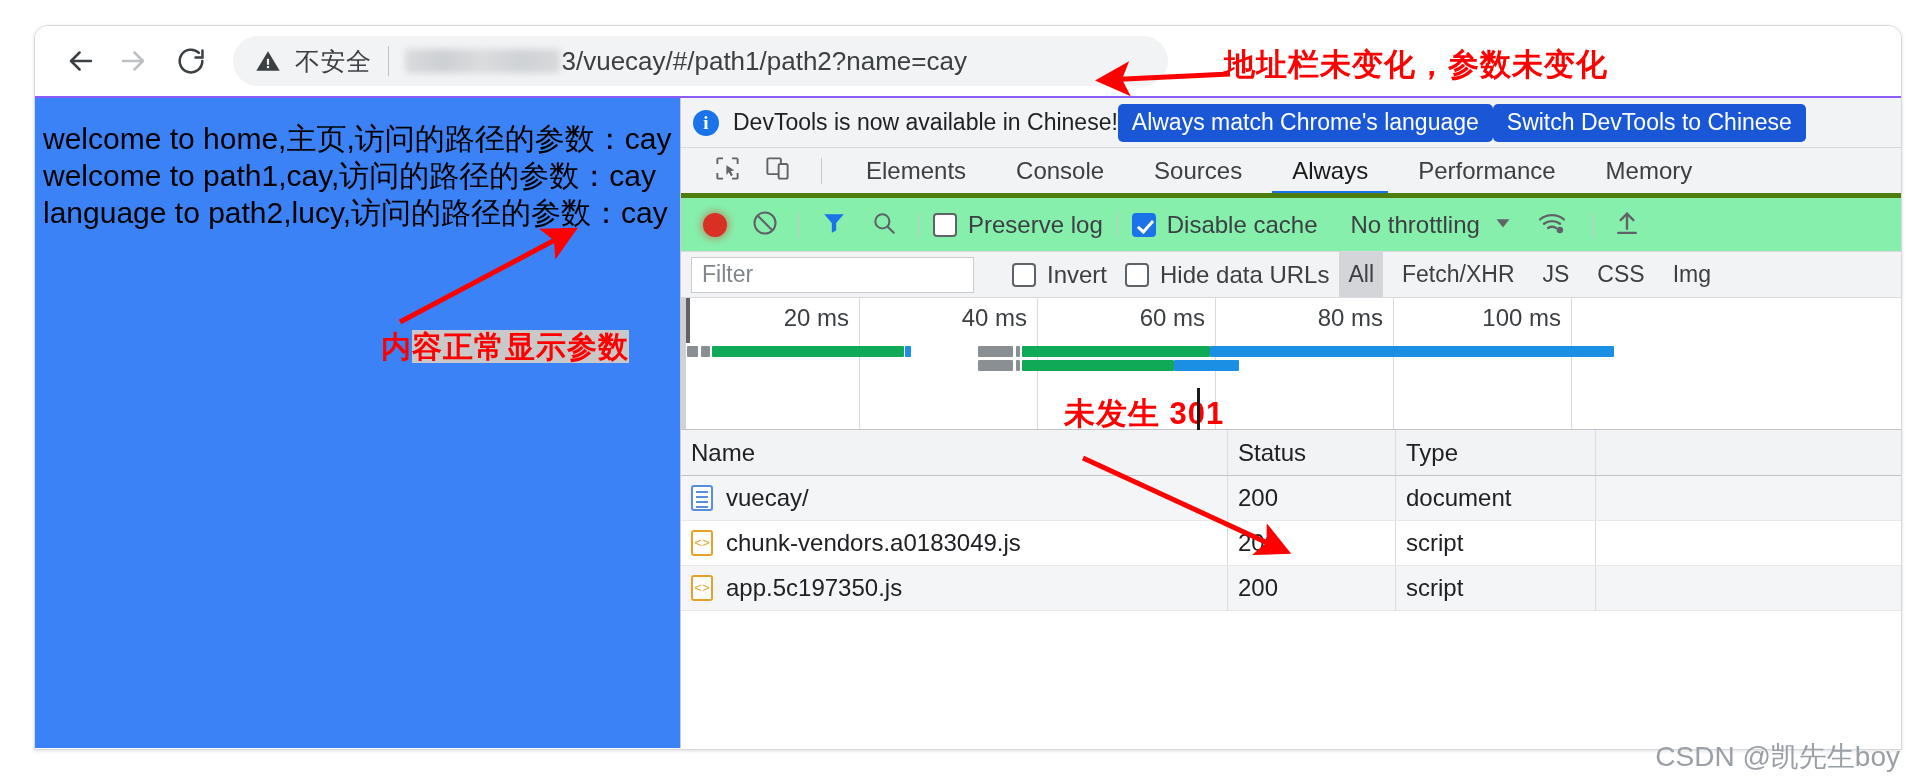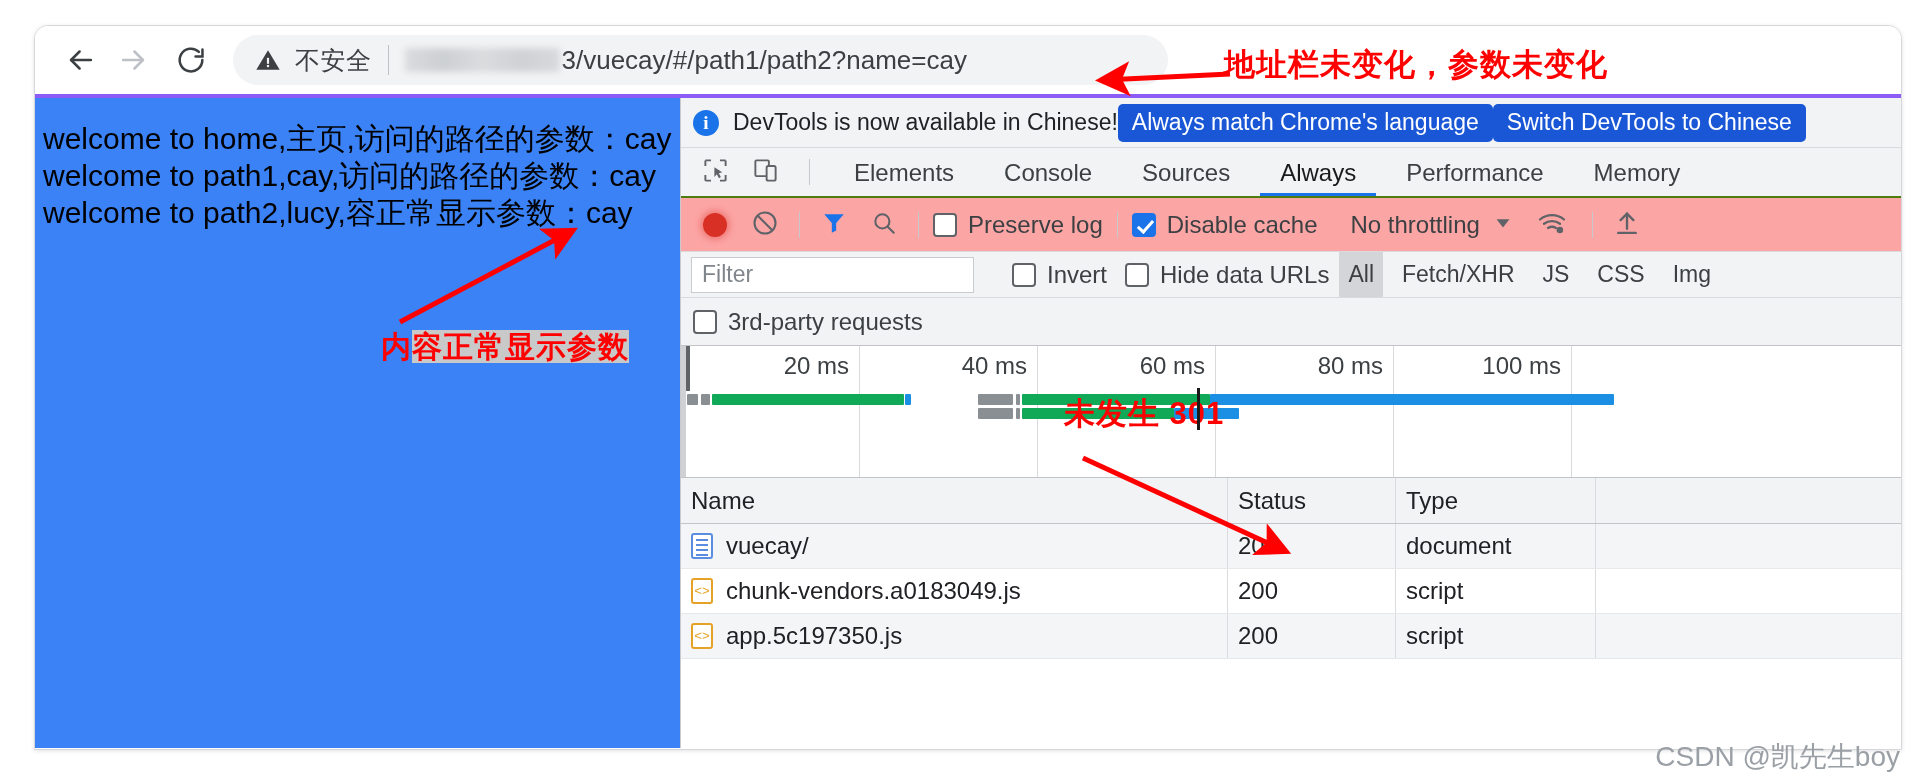--- a/index.html
+++ b/index.html
@@ -28,21 +28,21 @@
     border-radius: 14px 14px 0 0;
     box-shadow: 0 1px 4px rgba(0,0,0,.12);
     overflow: hidden;
   }
 
   
   .toolbar {
     position: relative;
     height: 72px;
     background: #ffffff;
-    border-bottom: 4px solid #8b5cf6;
+    border-bottom: 2px solid #8b5cf6;
     display: flex;
     align-items: center;
     padding-left: 20px;
     box-sizing: border-box;
   }
   .nav-btn {
     width: 52px;
     height: 52px;
     display: flex;
     align-items: center;
@@ -205,24 +205,24 @@
     display: flex;
     align-items: center;
     padding: 0 14px;
     white-space: nowrap;
     flex: 0 0 auto;
   }
 
   .dt-tabs {
     height: 50px;
     background: #f1f3f4;
-    border-bottom: 2px solid #4d7c0f;
-    display: flex;
-    align-items: center;
-    padding-left: 14px;
+    border-bottom: 5px solid #4d7c0f;
+    display: flex;
+    align-items: center;
+    padding-left: 26px;
     box-sizing: border-box;
     flex: 0 0 auto;
     overflow: hidden;
     gap: 10px;
   }
   .dt-icon-btn {
     width: 40px; height: 40px;
     display: flex; align-items: center; justify-content: center;
     color: #5f6368;
     flex: 0 0 auto;
@@ -243,21 +243,21 @@
     flex: 0 0 auto;
     box-sizing: border-box;
   }
   .dt-tab.active {
     color: #1a1a1a;
     border-bottom: 4px solid #1a73e8;
   }
 
   .dt-toolbar {
     height: 54px;
-    background: #fca5a5;
+    background: #86efac;
     border-bottom: 1px solid #d8dadd;
     display: flex;
     align-items: center;
     padding-left: 14px;
     box-sizing: border-box;
     flex: 0 0 auto;
     overflow: hidden;
   }
   .rec-dot {
     width: 24px; height: 24px;
@@ -503,21 +503,21 @@
         <span class="url-redacted"></span>
         <span class="url-text">3/vuecay/#/path1/path2?name=cay</span>
       </div>
     </div>
 
     <div class="content">
 
       <div class="page-pane">
         <div class="page-line">welcome to home,主页,访问的路径的参数：cay</div>
         <div class="page-line">welcome to path1,cay,访问的路径的参数：cay</div>
-        <div class="page-line">welcome to path2,lucy,容正常显示参数：cay</div>
+        <div class="page-line">language to path2,lucy,访问的路径的参数：cay</div>
       </div>
 
       <div class="devtools">
 
         <div class="dt-banner">
           <span class="info-badge">i</span>
           <span class="banner-text">DevTools is now available in Chinese!</span>
           <span class="banner-btn">Always match Chrome's language</span>
           <span class="banner-btn">Switch DevTools to Chinese</span>
         </div>
@@ -619,24 +619,20 @@
           <span class="tb-gap" style="width:18px;"></span>
           <span class="cb"></span>
           <span class="tb-label">Hide data URLs</span>
           <span class="ftype sel">All</span>
           <span class="ftype">Fetch/XHR</span>
           <span class="ftype">JS</span>
           <span class="ftype">CSS</span>
           <span class="ftype">Img</span>
         </div>
 
-        <div class="dt-thirdparty">
-          <span class="cb"></span>
-          <span class="tb-label">3rd-party requests</span>
-        </div>
 
         <div class="dt-overview">
           <span class="ov-left-edge"></span>
           <span class="ov-playhead"></span>
 
           <span class="ov-tick" style="left:178px;"></span>
           <span class="ov-tick" style="left:356px;"></span>
           <span class="ov-tick" style="left:534px;"></span>
           <span class="ov-tick" style="left:712px;"></span>
           <span class="ov-tick" style="left:890px;"></span>

